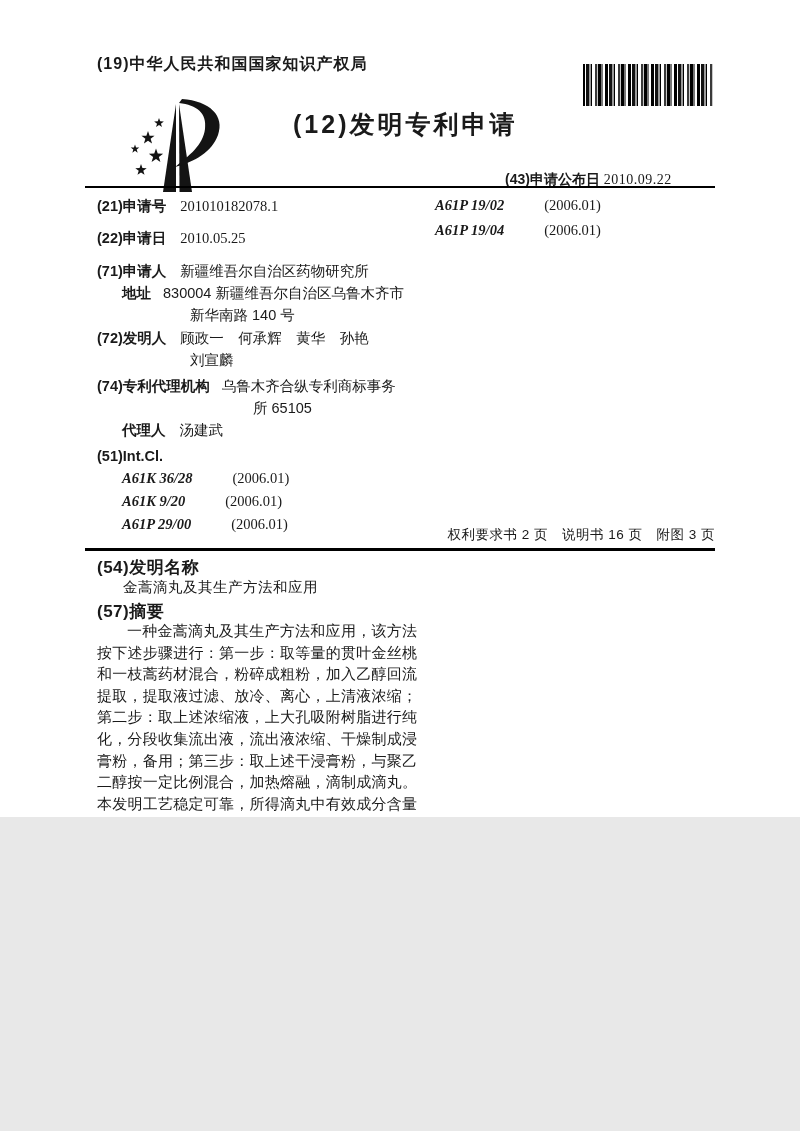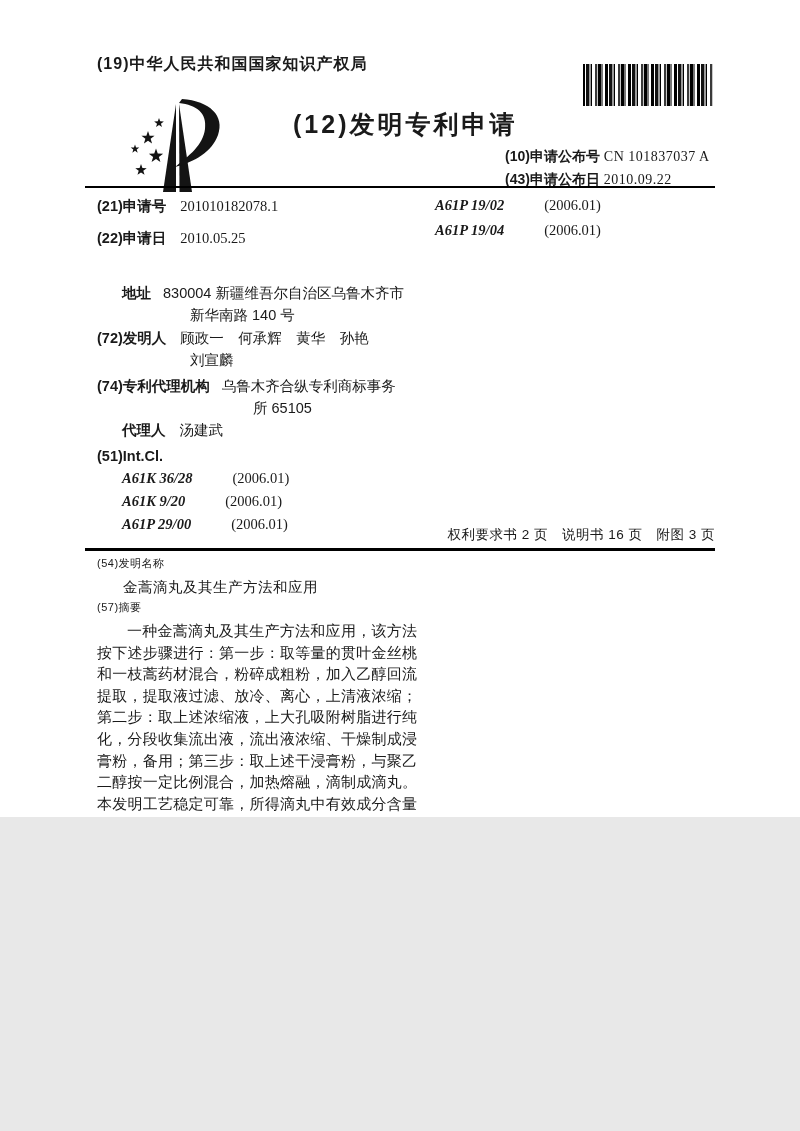--- a/index.html
+++ b/index.html
@@ -70,21 +70,21 @@
   .intcl-code .code { font-style: italic; font-weight: 700; }
   .intcl-code .suffix { font-style: normal; padding-left: 40px; }
 
   .pages-info {
     position: absolute;
     right: 85px; top: 526px;
     font-size: 13.5px;
     letter-spacing: 0.5px;
   }
 
-  .sec-label { position: absolute; font-size: 11px; font-weight: 400; letter-spacing: 0.5px; text-align: right; }
+  .sec-label { position: absolute; font-size: 17px; font-weight: 700; letter-spacing: 0.5px; text-align: right; }
   .invention-title {
     position: absolute;
     left: 123px; top: 578px;
     font-size: 14.5px;
     letter-spacing: 0.5px;
   }
   .abstract-text {
     position: absolute;
     left: 97px; top: 620px;
     width: 320px;
@@ -132,41 +132,41 @@
       <g transform="translate(29,78) scale(1.0)">
           <polygon points="0,-6 1.41,-1.94 5.71,-1.85 2.28,0.74 3.53,4.85 0,2.4 -3.53,4.85 -2.28,0.74 -5.71,-1.85 -1.41,-1.94"></polygon>
         </g>
     </g>
   </svg>
 
   <div class="barcode"></div>
 
   <div class="doc-type">(12)发明专利申请</div>
 
-  <div class="pub-line pub-number">
-    <span class="lbl">(10)申请公布号</span>
-    <span class="val">CN 101837037 A</span>
-  </div>
   <div class="pub-line pub-date">
     <span class="lbl">(43)申请公布日</span>
     <span class="val">2010.09.22</span>
   </div>
 
   <div class="rule-top"></div>
 
   <div class="bib-line" style="left:97px; top:197px;">
     <span class="lbl">(21)申请号</span>
     <span class="val" style="margin-left:10px;">201010182078.1</span>
   </div>
 
   <div class="bib-line" style="left:97px; top:229px;">
     <span class="lbl">(22)申请日</span>
     <span class="val" style="margin-left:10px;">2010.05.25</span>
   </div>
 
+  <div class="bib-line" style="left:97px; top:262px;">
+    <span class="lbl">(71)申请人</span>
+    <span class="val-cn" style="margin-left:10px;">新疆维吾尔自治区药物研究所</span>
+  </div>
   <div class="bib-line" style="left:122px; top:284px;">
     <span class="lbl">地址</span>
     <span class="val-cn" style="margin-left:8px;">830004 新疆维吾尔自治区乌鲁木齐市</span>
   </div>
   <div class="bib-line" style="left:190px; top:306px;">
     <span class="val-cn">新华南路 140 号</span>
   </div>
 
   <div class="bib-line" style="left:97px; top:329px;">
     <span class="lbl">(72)发明人</span>

